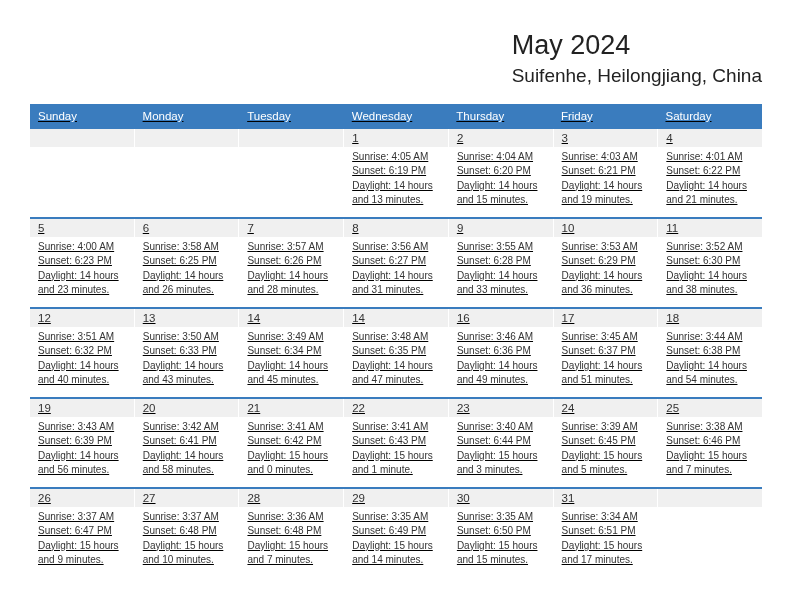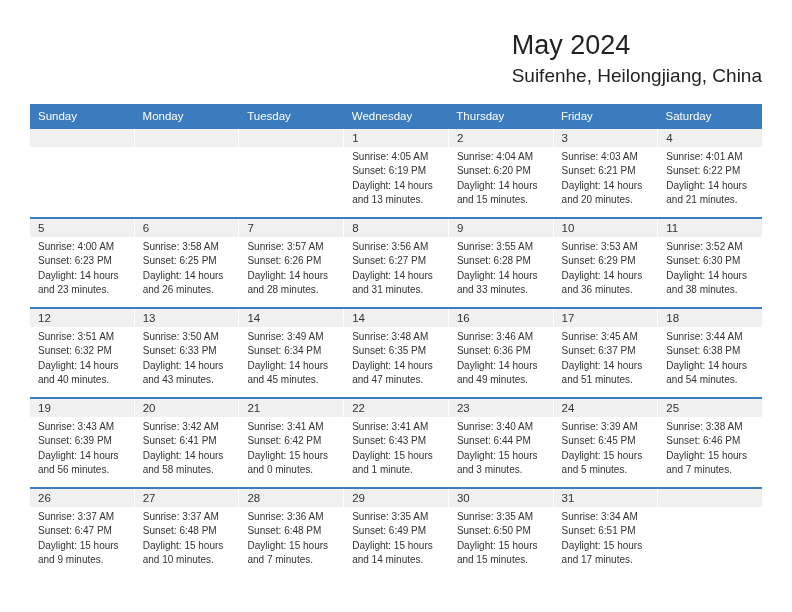--- a/index.html
+++ b/index.html
@@ -82,20 +82,21 @@
     margin-top: 4px;
     white-space: nowrap;
   }
 
   
   .calendar {
     position: absolute;
     left: 30px;
     top: 104px;
     width: 732px;
+    text-decoration: underline;
   }
   .weekdays {
     display: flex;
     background: #3a7cbe;
   }
   .weekday {
     flex: 1 1 0;
     box-sizing: border-box;
     padding: 5px 0 6px 8px;
     font-size: 11.5px;
@@ -200,21 +201,21 @@
               <div>Daylight: 14 hours</div>
               <div>and 15 minutes.</div>
             </div>
           </div>
           <div class="day">
             <div class="day-num">3</div>
             <div class="day-info">
               <div>Sunrise: 4:03 AM</div>
               <div>Sunset: 6:21 PM</div>
               <div>Daylight: 14 hours</div>
-              <div>and 20 minutes.</div>
+              <div>and 19 minutes.</div>
             </div>
           </div>
           <div class="day">
             <div class="day-num">4</div>
             <div class="day-info">
               <div>Sunrise: 4:01 AM</div>
               <div>Sunset: 6:22 PM</div>
               <div>Daylight: 14 hours</div>
               <div>and 21 minutes.</div>
             </div>

